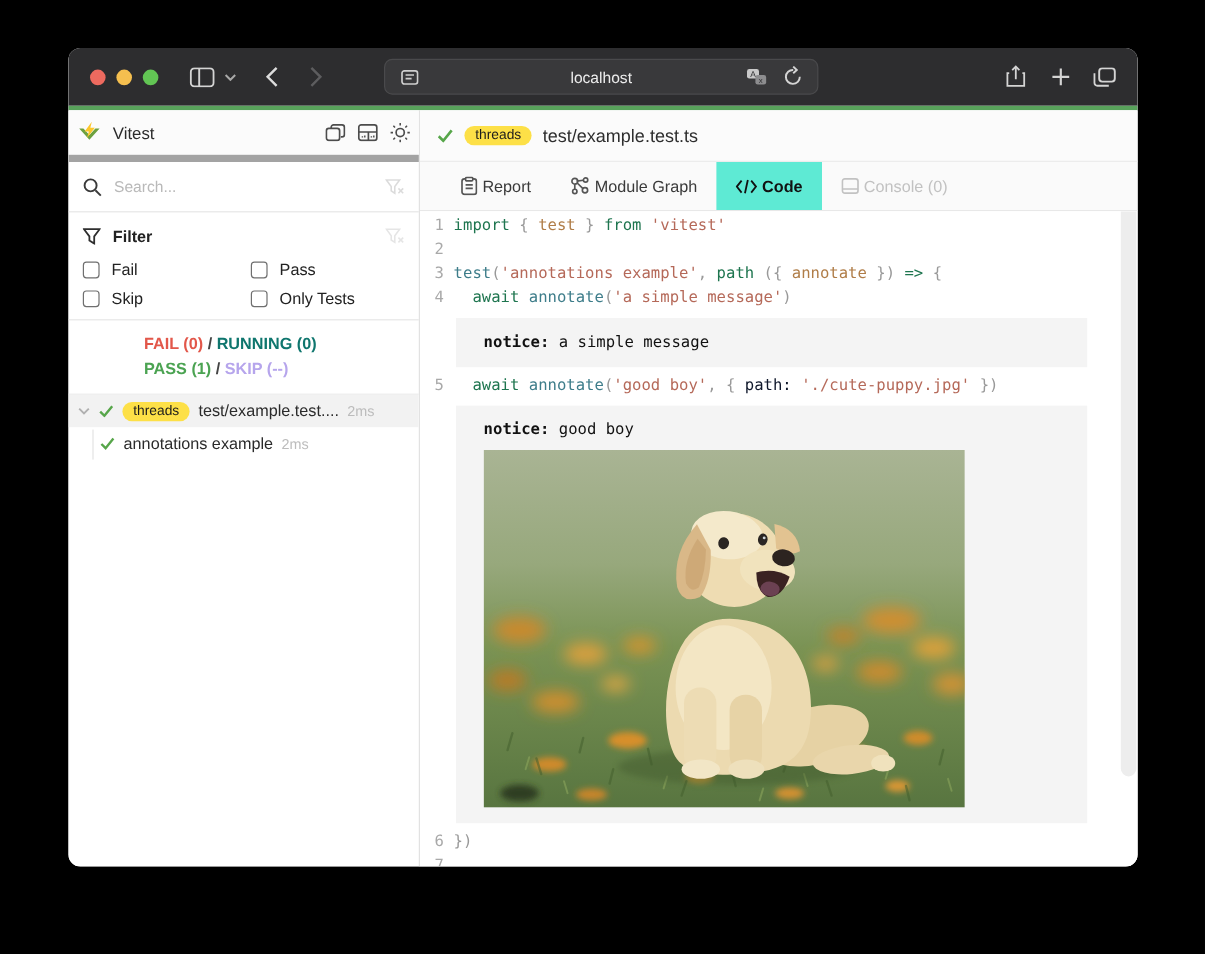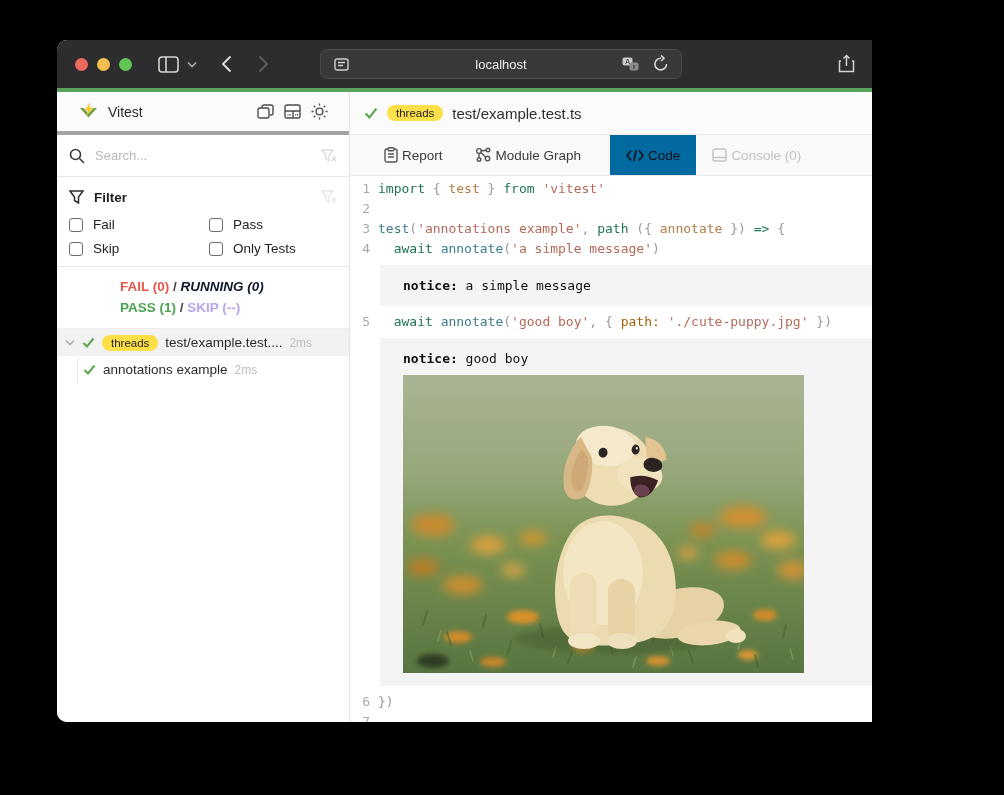--- a/index.html
+++ b/index.html
@@ -1,71 +1,71 @@
 <!DOCTYPE html>
 <html><head>
 <meta charset="utf-8">
 <style>
   * { margin:0; padding:0; box-sizing:border-box; }
   html,body { width:1004px; height:795px; background:#000; font-family:"Liberation Sans", sans-serif; }
-  .stage { position:relative; width:872px; height:795px; background:#000; overflow:hidden; }
+  .stage { position:relative; width:1004px; height:795px; background:#000; overflow:hidden; }
   .window { position:absolute; left:57px; top:40px; width:891px; height:682px; background:#fff;
             border-radius:10px; overflow:hidden; display:flex; flex-direction:column; }
   
   .toolbar { height:48px; background:#2d2d2f; flex:0 0 auto; display:flex; align-items:center; position:relative; }
   .traffic { display:flex; gap:9px; margin-left:18px; }
   .light { width:13px; height:13px; border-radius:50%; }
   .tb-ico { display:flex; align-items:center; justify-content:center; background:none; border:none; padding:0; }
   .urlfield { position:absolute; left:263px; top:9px; width:362px; height:30px; background:#39393b;
               border:1px solid #4a4a4c; border-radius:7px; display:flex; align-items:center; }
   .urltext { position:absolute; left:0; right:0; text-align:center; color:#ececec; font-size:13px; }
   
   .accent { height:4px; background:#58a25b; flex:0 0 auto; }
   
   .content { flex:1; display:flex; min-height:0; }
   .sidebar { width:293px; flex:0 0 auto; border-right:1px solid #e2e2e2; background:#fff; display:flex; flex-direction:column; }
-  .sb-header { height:43px; display:flex; align-items:center; padding:0 21px; border-bottom:4px solid #a3a3a3; background:#fbfbfb; }
+  .sb-header { height:43px; display:flex; align-items:center; padding:0 7px; border-bottom:6px solid #a3a3a3; background:#fbfbfb; }
   .sb-title { font-size:14px; color:#2b2b2b; margin-left:9px; flex:1; }
   .sb-tools { display:flex; gap:10px; align-items:center; }
   .sb-search { height:42px; display:flex; align-items:center; padding:0 12px; border-bottom:1px solid #e7e7e7; gap:10px; }
   .sb-search input { border:none; outline:none; flex:1; font-size:13px; color:#333; background:transparent; }
   .sb-search input::placeholder { color:#b9b9b9; }
   .filterbox { padding:8px 12px 10px; border-bottom:1px solid #e7e7e7; }
   .filter-head { display:flex; align-items:center; gap:10px; height:24px; }
   .filter-label { font-weight:bold; font-size:13.5px; color:#222; flex:1; }
   .cb-grid { display:grid; grid-template-columns: 140px 1fr; row-gap:9px; margin-top:8px;text-align:right; }
   .cb-item { display:flex; align-items:center; gap:10px; }
   .cb-box { width:14px; height:14px; border:1.5px solid #6f6f6f; border-radius:3px; background:#fff; }
   .cb-label { font-size:13.5px; color:#222; }
   .statusbox { padding:9px 0 10px 63px; border-bottom:1px solid #ececec; font-weight:bold; font-size:13.5px; line-height:21px; }
-  .st-fail { color:#e2574a; } .st-running { color:#0f172a;font-style:italic; } .st-pass { color:#4ba352; } .st-skip { color:#b6a5ec; }
+  .st-fail { color:#e2574a; } .st-running { color:#0f766e; } .st-pass { color:#4ba352; } .st-skip { color:#b6a5ec; }
   .st-sep { color:#444; }
   .tree { flex:1; overflow:hidden; position:relative; }
   .tree-row { height:27px; display:flex; align-items:center; padding:0 8px; gap:7px; font-size:13.5px; color:#2b2b2b; }
   .tree-row.selected { background:#f2f2f2; }
   .tree-row .time { color:#bcbcbc; font-size:12px; }
   .badge { background:#fde047; color:#1c1c1c; font-size:11.5px; padding:2px 9px; border-radius:9px; white-space:nowrap; }
   .indent-line { position:absolute; left:20px; top:29px; width:1px; height:25px; background:#e3e3e3; }
   .child { padding-left:26px; }
   .tname { white-space:nowrap; overflow:hidden; }
   
   .main { flex:1; display:flex; flex-direction:column; min-width:0; background:#fff; }
   .m-header { height:43px; background:#fbfbfb; border-bottom:1px solid #ececec; display:flex; align-items:center; padding:0 14px; gap:9px; }
   .m-path { font-size:15px; color:#2e2e2e; }
   .tabbar { height:41px; background:#fafafa; border-bottom:1px solid #e8e8e8; display:flex; align-items:stretch; padding-left:18px; }
   .tab { display:flex; align-items:center; gap:4px; padding:0 16px; font-size:13.5px; color:#3a3a3a; background:none; border:none; }
-  .tab.active { background:#0369a1; color:#111; font-weight:normal;margin-left:13px; }
+  .tab.active { background:#5eead4; color:#111; font-weight:bold; }
   .tab.disabled { color:#c2c2c2;justify-content:flex-end; }
   .codearea { flex:1; position:relative; overflow:hidden; background:#fff;
               font-family:"DejaVu Sans Mono","Liberation Mono",monospace; font-size:13px; padding-top:3px; }
   .code-row { display:flex; line-height:20px; }
   .gutter { width:28px; flex:0 0 auto; text-align:right; color:#a9a9a9; padding-right:8px; user-select:none; }
   .codetext { white-space:pre; color:#393a34; }
   .tok-kw { color:#1e754f; } .tok-fn { color:#3e7d8a; } .tok-str { color:#b56959; }
-  .tok-pun { color:#999999; } .tok-var { color:#b07d48; } .tok-key { color:#a16207; }
+  .tok-pun { color:#999999; } .tok-var { color:#b07d48; } .tok-key { color:#0f172a; }
   .note-block { margin:6px 42px 6px 30px; background:#f4f4f4; padding:13px 16px 13px 23px; }
   .note-text { font-family:"DejaVu Sans Mono","Liberation Mono",monospace; font-size:13px; color:#111; }
   .note-text b { font-weight:bold; }
   .note-img { margin-top:9px; width:401px; height:298px; display:block; }
   .vscroll { position:absolute; right:1px; top:0; width:13px; height:471px; background:#ededed; border-radius:0 0 7px 7px; }
   svg { display:block; }
 </style>
 </head>
 <body>
 

